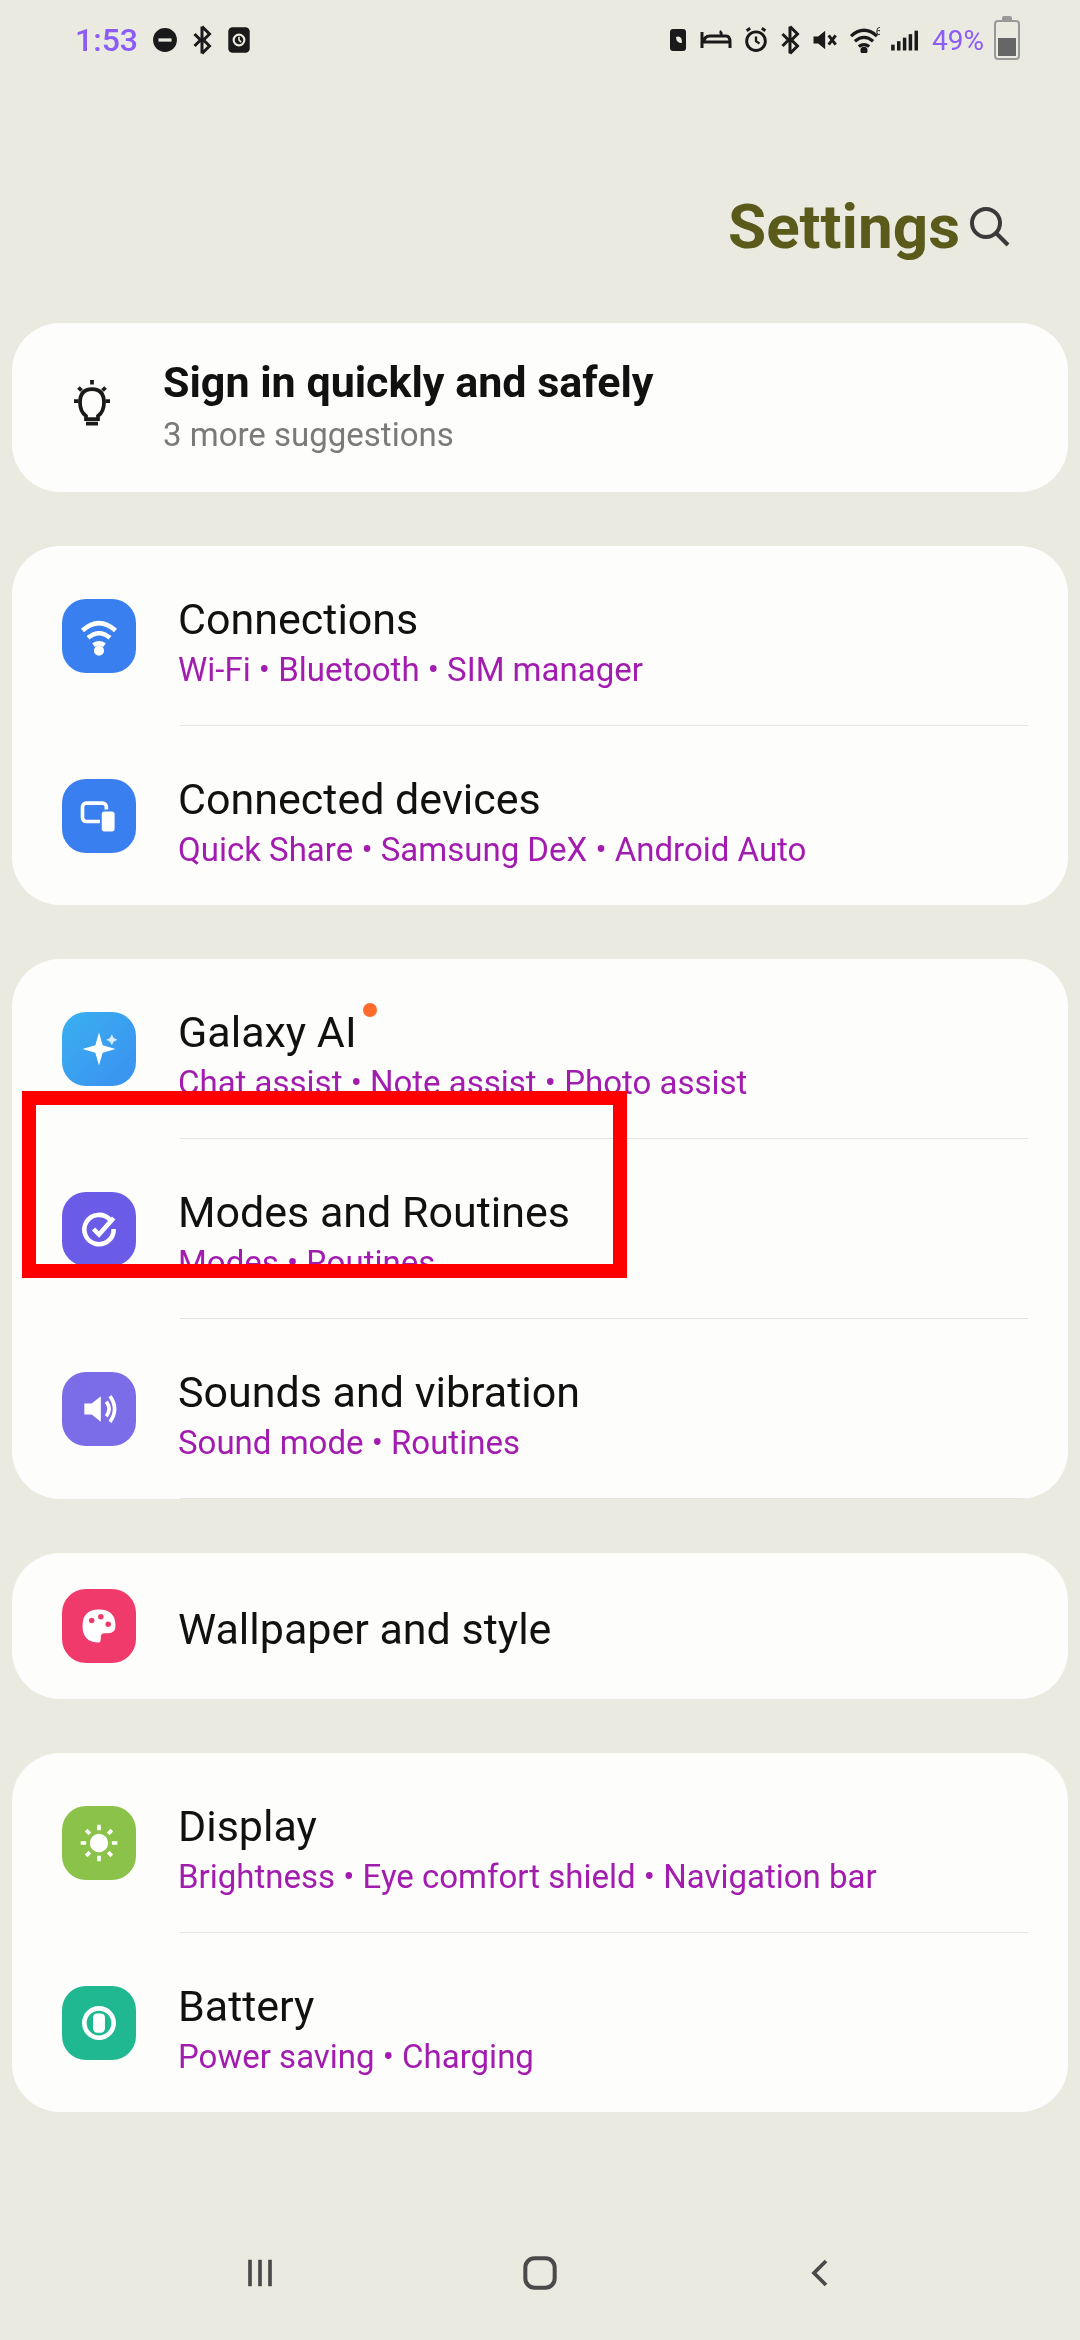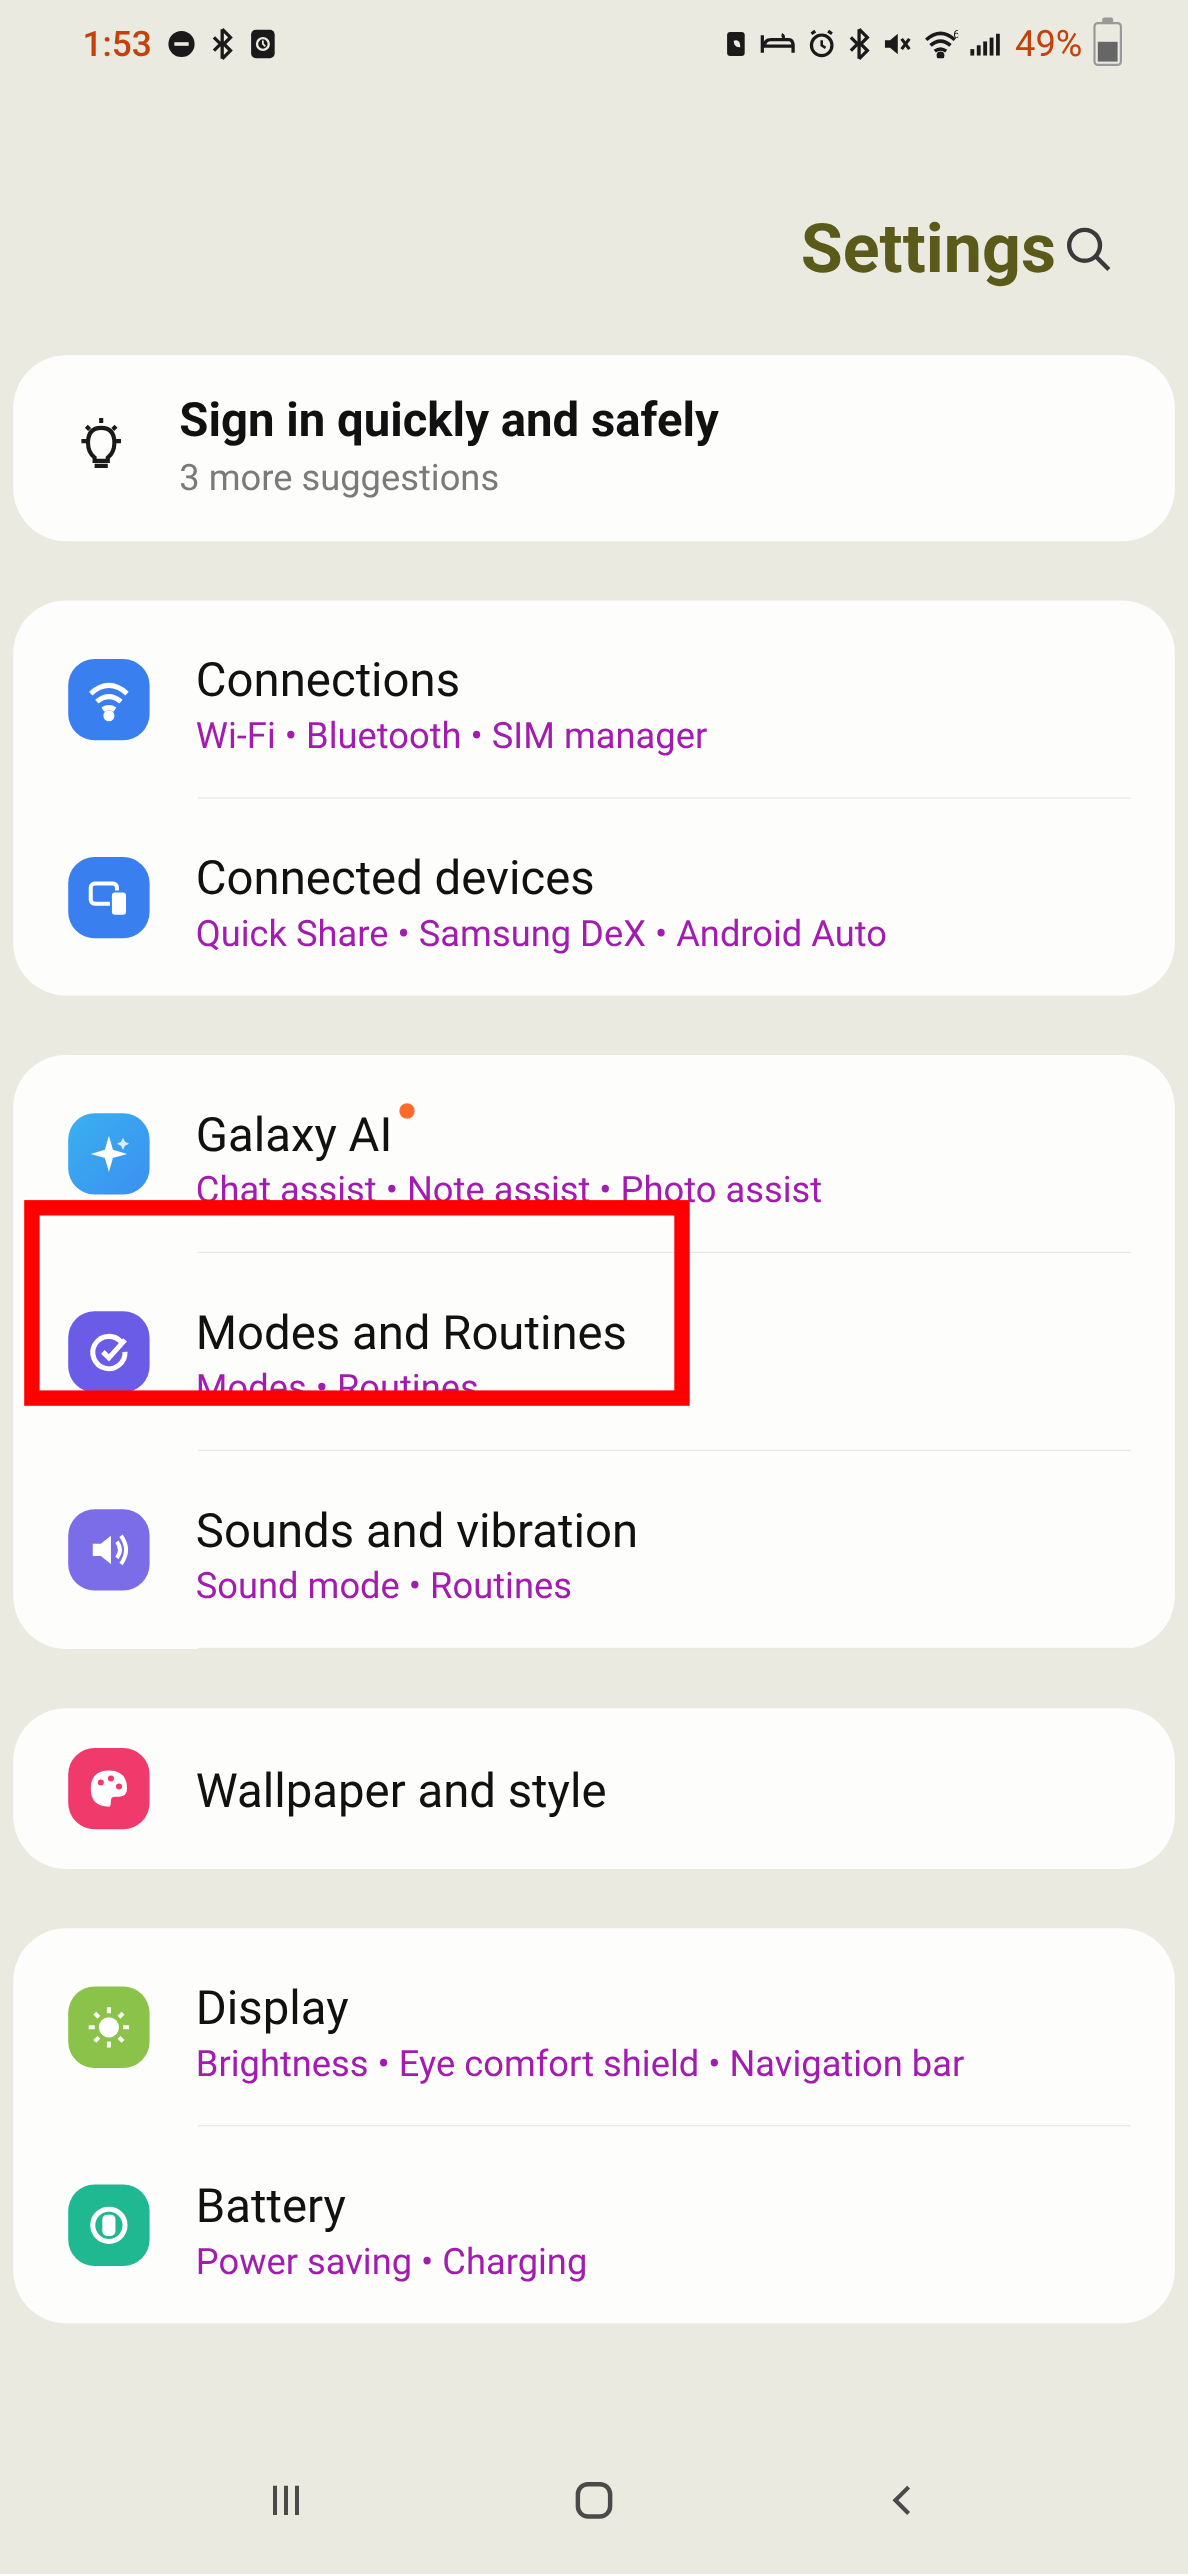--- a/index.html
+++ b/index.html
@@ -11,27 +11,27 @@
       overflow: hidden;
       position: relative;
     }
     .status-bar {
       height: 80px;
       display: flex;
       align-items: center;
       justify-content: space-between;
       padding: 0 60px 0 75px;
       font-size: 30px;
-      color: #c2410c;
+      color: #8b5cf6;
     }
     .status-left { display: flex; align-items: center; gap: 14px; }
     .status-right { display: flex; align-items: center; gap: 10px; }
     .status-time { font-size: 32px; font-weight: 500; }
     .status-icon { display: inline-flex; align-items: center; justify-content: center; }
-    .battery-pct { font-size: 33px; font-weight: 400; margin-left: 4px; }
+    .battery-pct { font-size: 28px; font-weight: 400; margin-left: 4px; }
     .battery-icon {
       width: 26px; height: 40px;
       border: 2px solid #999; border-radius: 4px;
       position: relative;
       display: inline-block;
     }
     .battery-icon::before {
       content: ''; position: absolute;
       top: -6px; left: 6px; width: 10px; height: 4px;
       background: #999; border-radius: 2px 2px 0 0;

